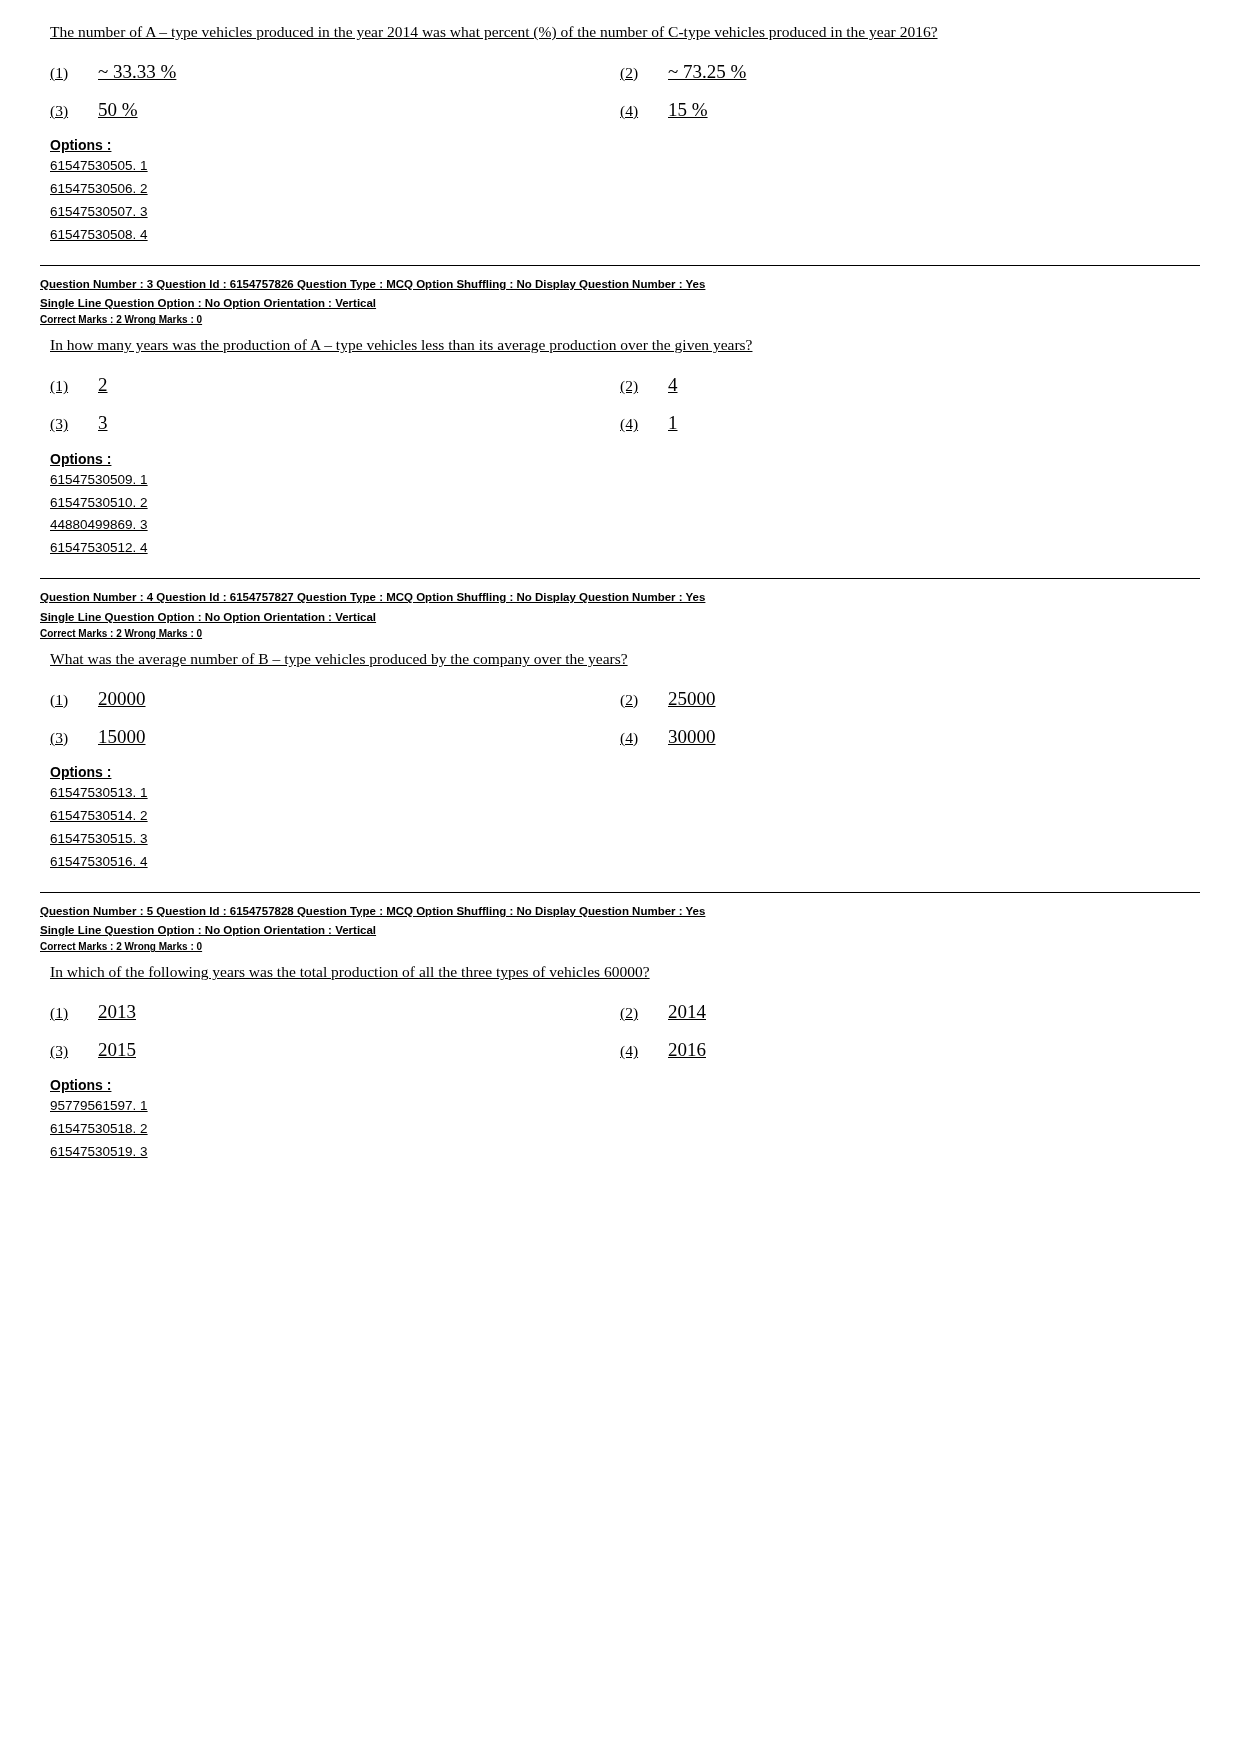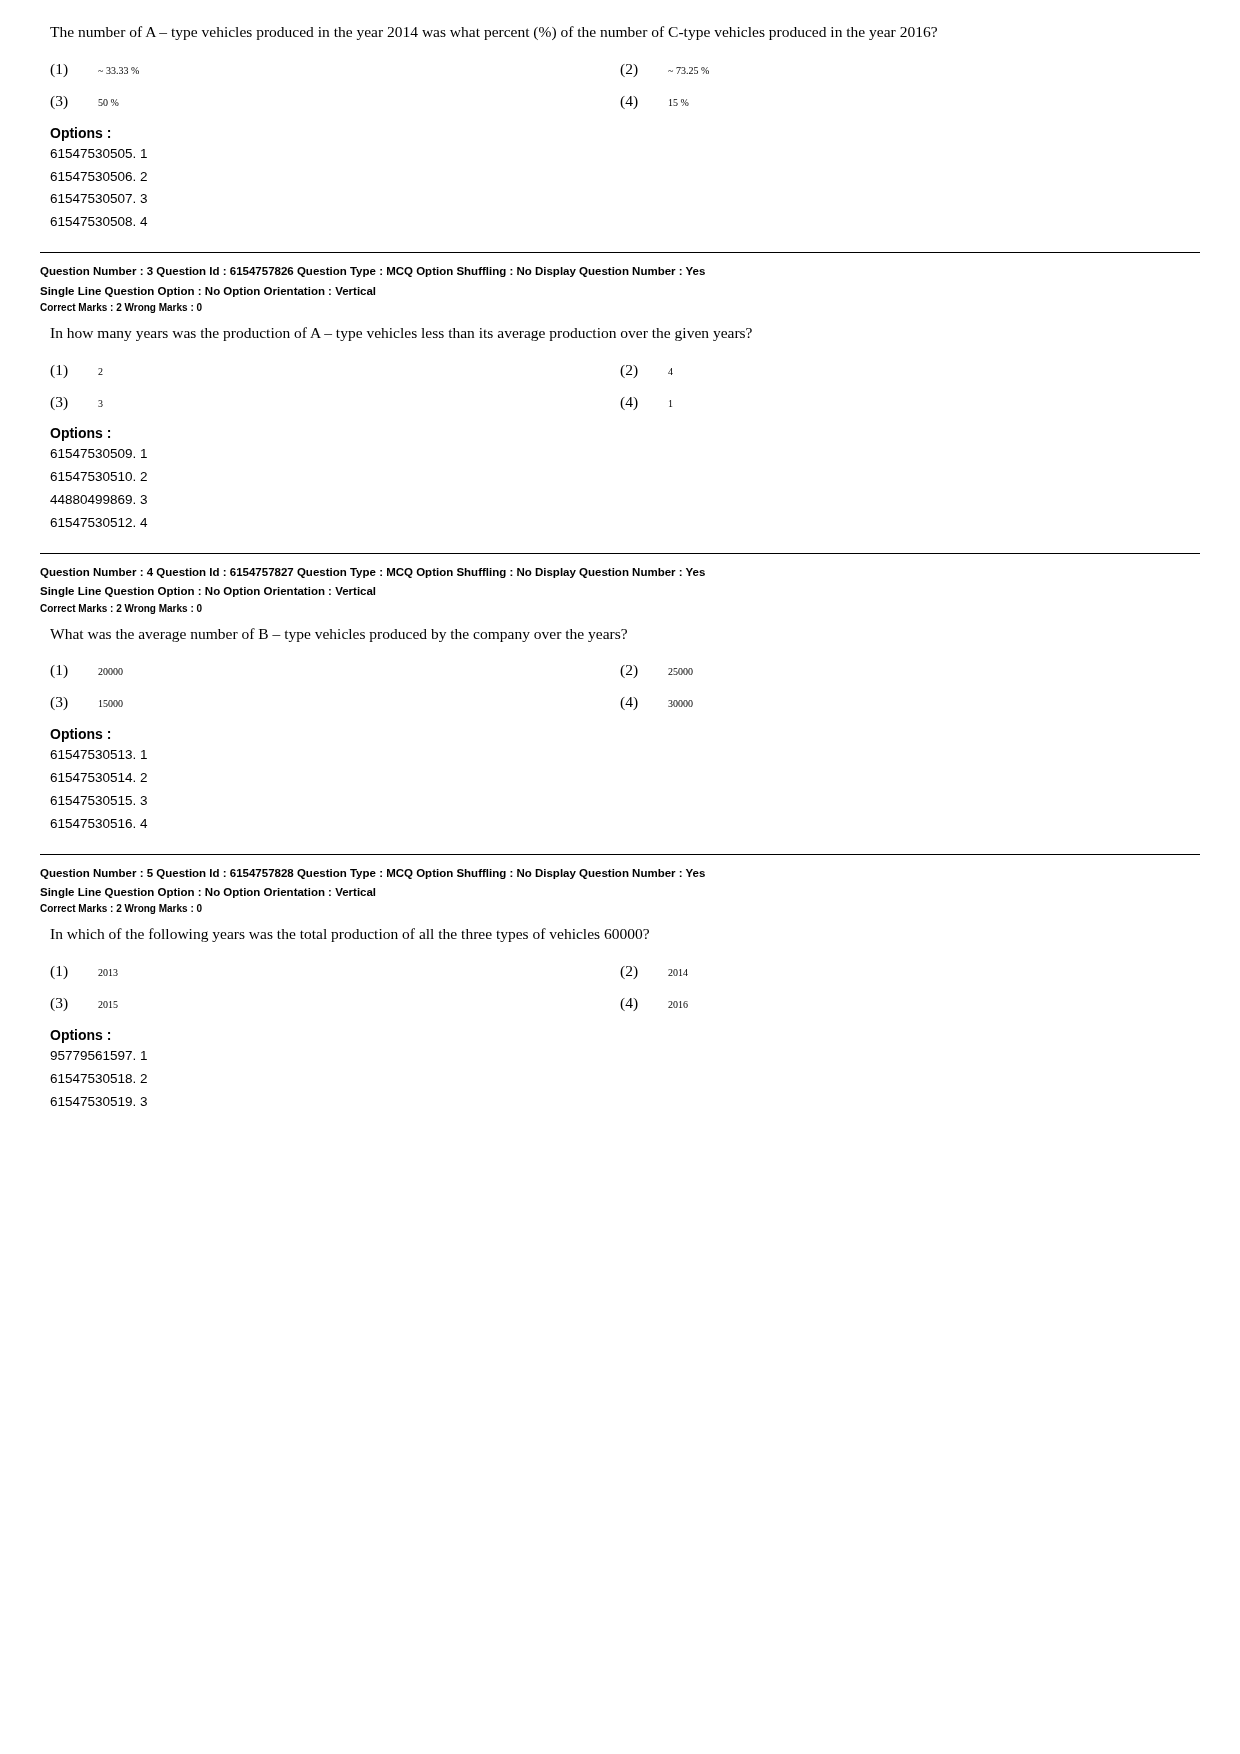--- a/index.html
+++ b/index.html
@@ -11,20 +11,21 @@
       background: #fff;
       font-family: 'Times New Roman', Times, serif;
       font-size: 15px;
       color: #000;
       width: 1240px;
       min-height: 1754px;
       padding: 20px 40px;
     }
     .question-block {
       margin-bottom: 18px;
+      text-decoration: underline;
     }
     .question-meta {
       font-size: 11.5px;
       font-weight: bold;
       font-family: Arial, sans-serif;
       line-height: 1.5;
       margin-bottom: 2px;
     }
     .correct-marks {
       font-size: 10px;
@@ -51,21 +52,21 @@
       align-items: baseline;
       gap: 20px;
       font-size: 15.5px;
       line-height: 1.8;
     }
     .option-num {
       min-width: 28px;
       font-size: 15.5px;
     }
     .option-val {
-      font-size: 10px;
+      font-size: 19px;
     }
     .options-label {
       font-weight: bold;
       font-size: 14px;
       font-family: Arial, sans-serif;
       margin-bottom: 2px;
     }
     .option-code {
       font-size: 13.5px;
       font-family: Arial, sans-serif;

